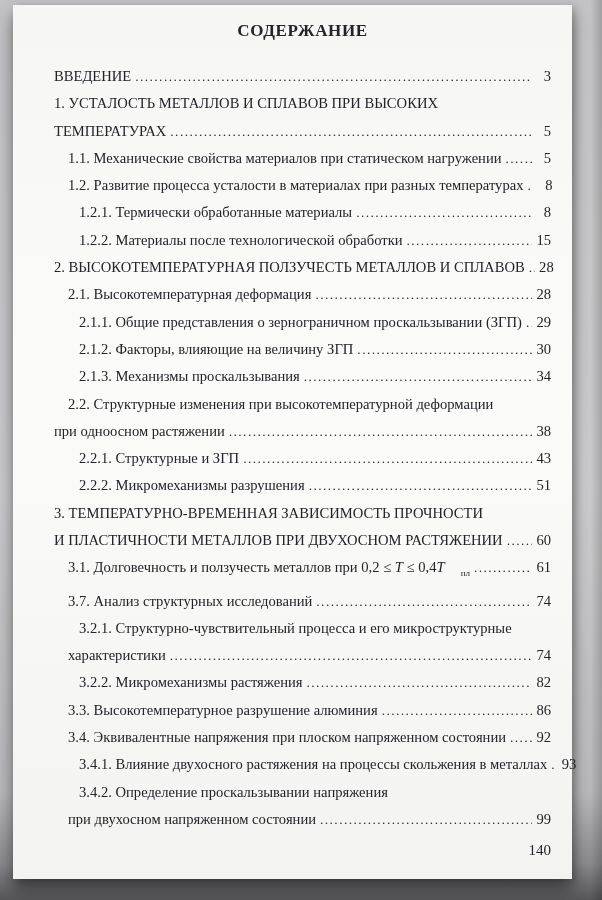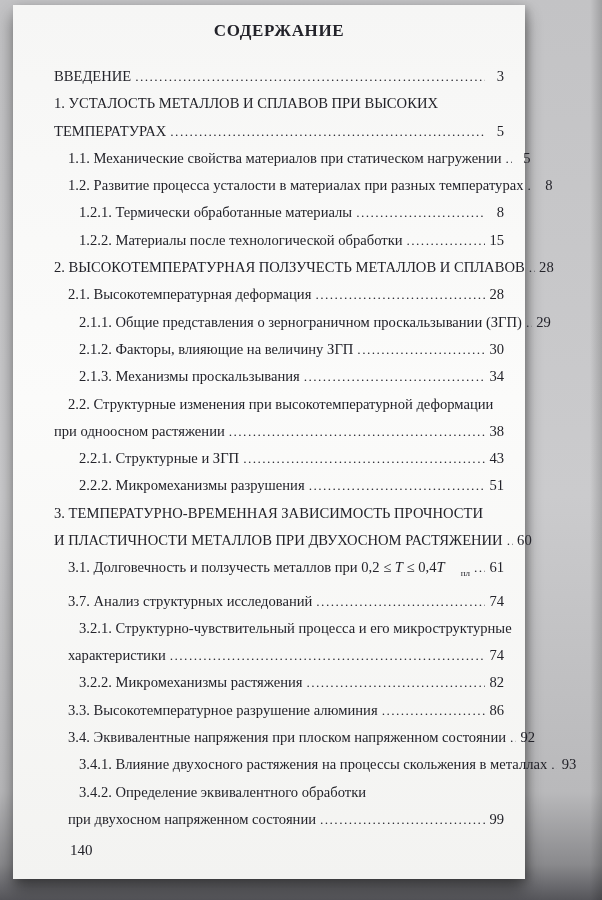--- a/index.html
+++ b/index.html
@@ -9,21 +9,21 @@
     overflow: hidden;
     background: linear-gradient(180deg, #c3c3c5 0%, #cbcbcd 55%, #b9b9bb 88%, #8a8a8d 96%, #55555a 100%);
     font-family: "Liberation Serif", "DejaVu Serif", serif;
   }
   .photo-edge-right {
     position: absolute; right: 0; top: 0; bottom: 0; width: 12px;
     background: linear-gradient(90deg, rgba(0,0,0,0) 0%, rgba(0,0,0,.18) 100%);
   }
   .page {
     position: absolute; left: 13px; top: 5px;
-    width: 512px; height: 874px;
+    width: 559px; height: 874px;
     background: linear-gradient(180deg, #f6f6f5 0%, #fbfbfa 45%, #f3f3f1 100%);
     box-shadow: 0 10px 16px rgba(0,0,0,.45), 3px 2px 7px rgba(0,0,0,.18);
     text-decoration: underline;
   }
   .content {
     position: absolute; left: 41px; right: 21px; top: 16px; bottom: 12px;
     color: #23232a;
   }
   .doc-title {
     margin: 0 0 22px 0;
@@ -53,21 +53,21 @@
   }
   .leader::after {
     content: "....................................................................................................................................................................................";
     letter-spacing: 1.4px;
     font-size: 13.5px;
   }
   .toc-page { min-width: 16px; text-align: right; flex-shrink: 0; }
   sub { font-size: 9px; margin-left: 16px; }
   .footer {
     position: absolute; left: 16px; right: 0; bottom: 8px;
-    text-align: left;
+    text-align: right;
     font-size: 15px;
     color: #23232a;
   }
 </style>
 </head>
 <body>
 
 <div class="page">
   <div class="content">
     <h1 class="doc-title">СОДЕРЖАНИЕ</h1>
@@ -188,21 +188,21 @@
           <span class="toc-text">3.4. Эквивалентные напряжения при плоском напряженном состоянии</span>
           <span class="leader"></span>
           <span class="toc-page">92</span>
         </div>
         <div class="toc-row indent-2">
           <span class="toc-text">3.4.1. Влияние двухосного растяжения на процессы скольжения в металлах</span>
           <span class="leader"></span>
           <span class="toc-page">93</span>
         </div>
         <div class="toc-row indent-2">
-          <span class="toc-text">3.4.2. Определение эквивалентного обработки</span>
+          <span class="toc-text">3.4.2. Определение проскальзывании напряжения</span>
         </div>
         <div class="toc-row indent-1">
           <span class="toc-text">при двухосном напряженном состоянии</span>
           <span class="leader"></span>
           <span class="toc-page">99</span>
         </div>
       </div>
     <div class="footer">140</div>
   </div>
 </div>

